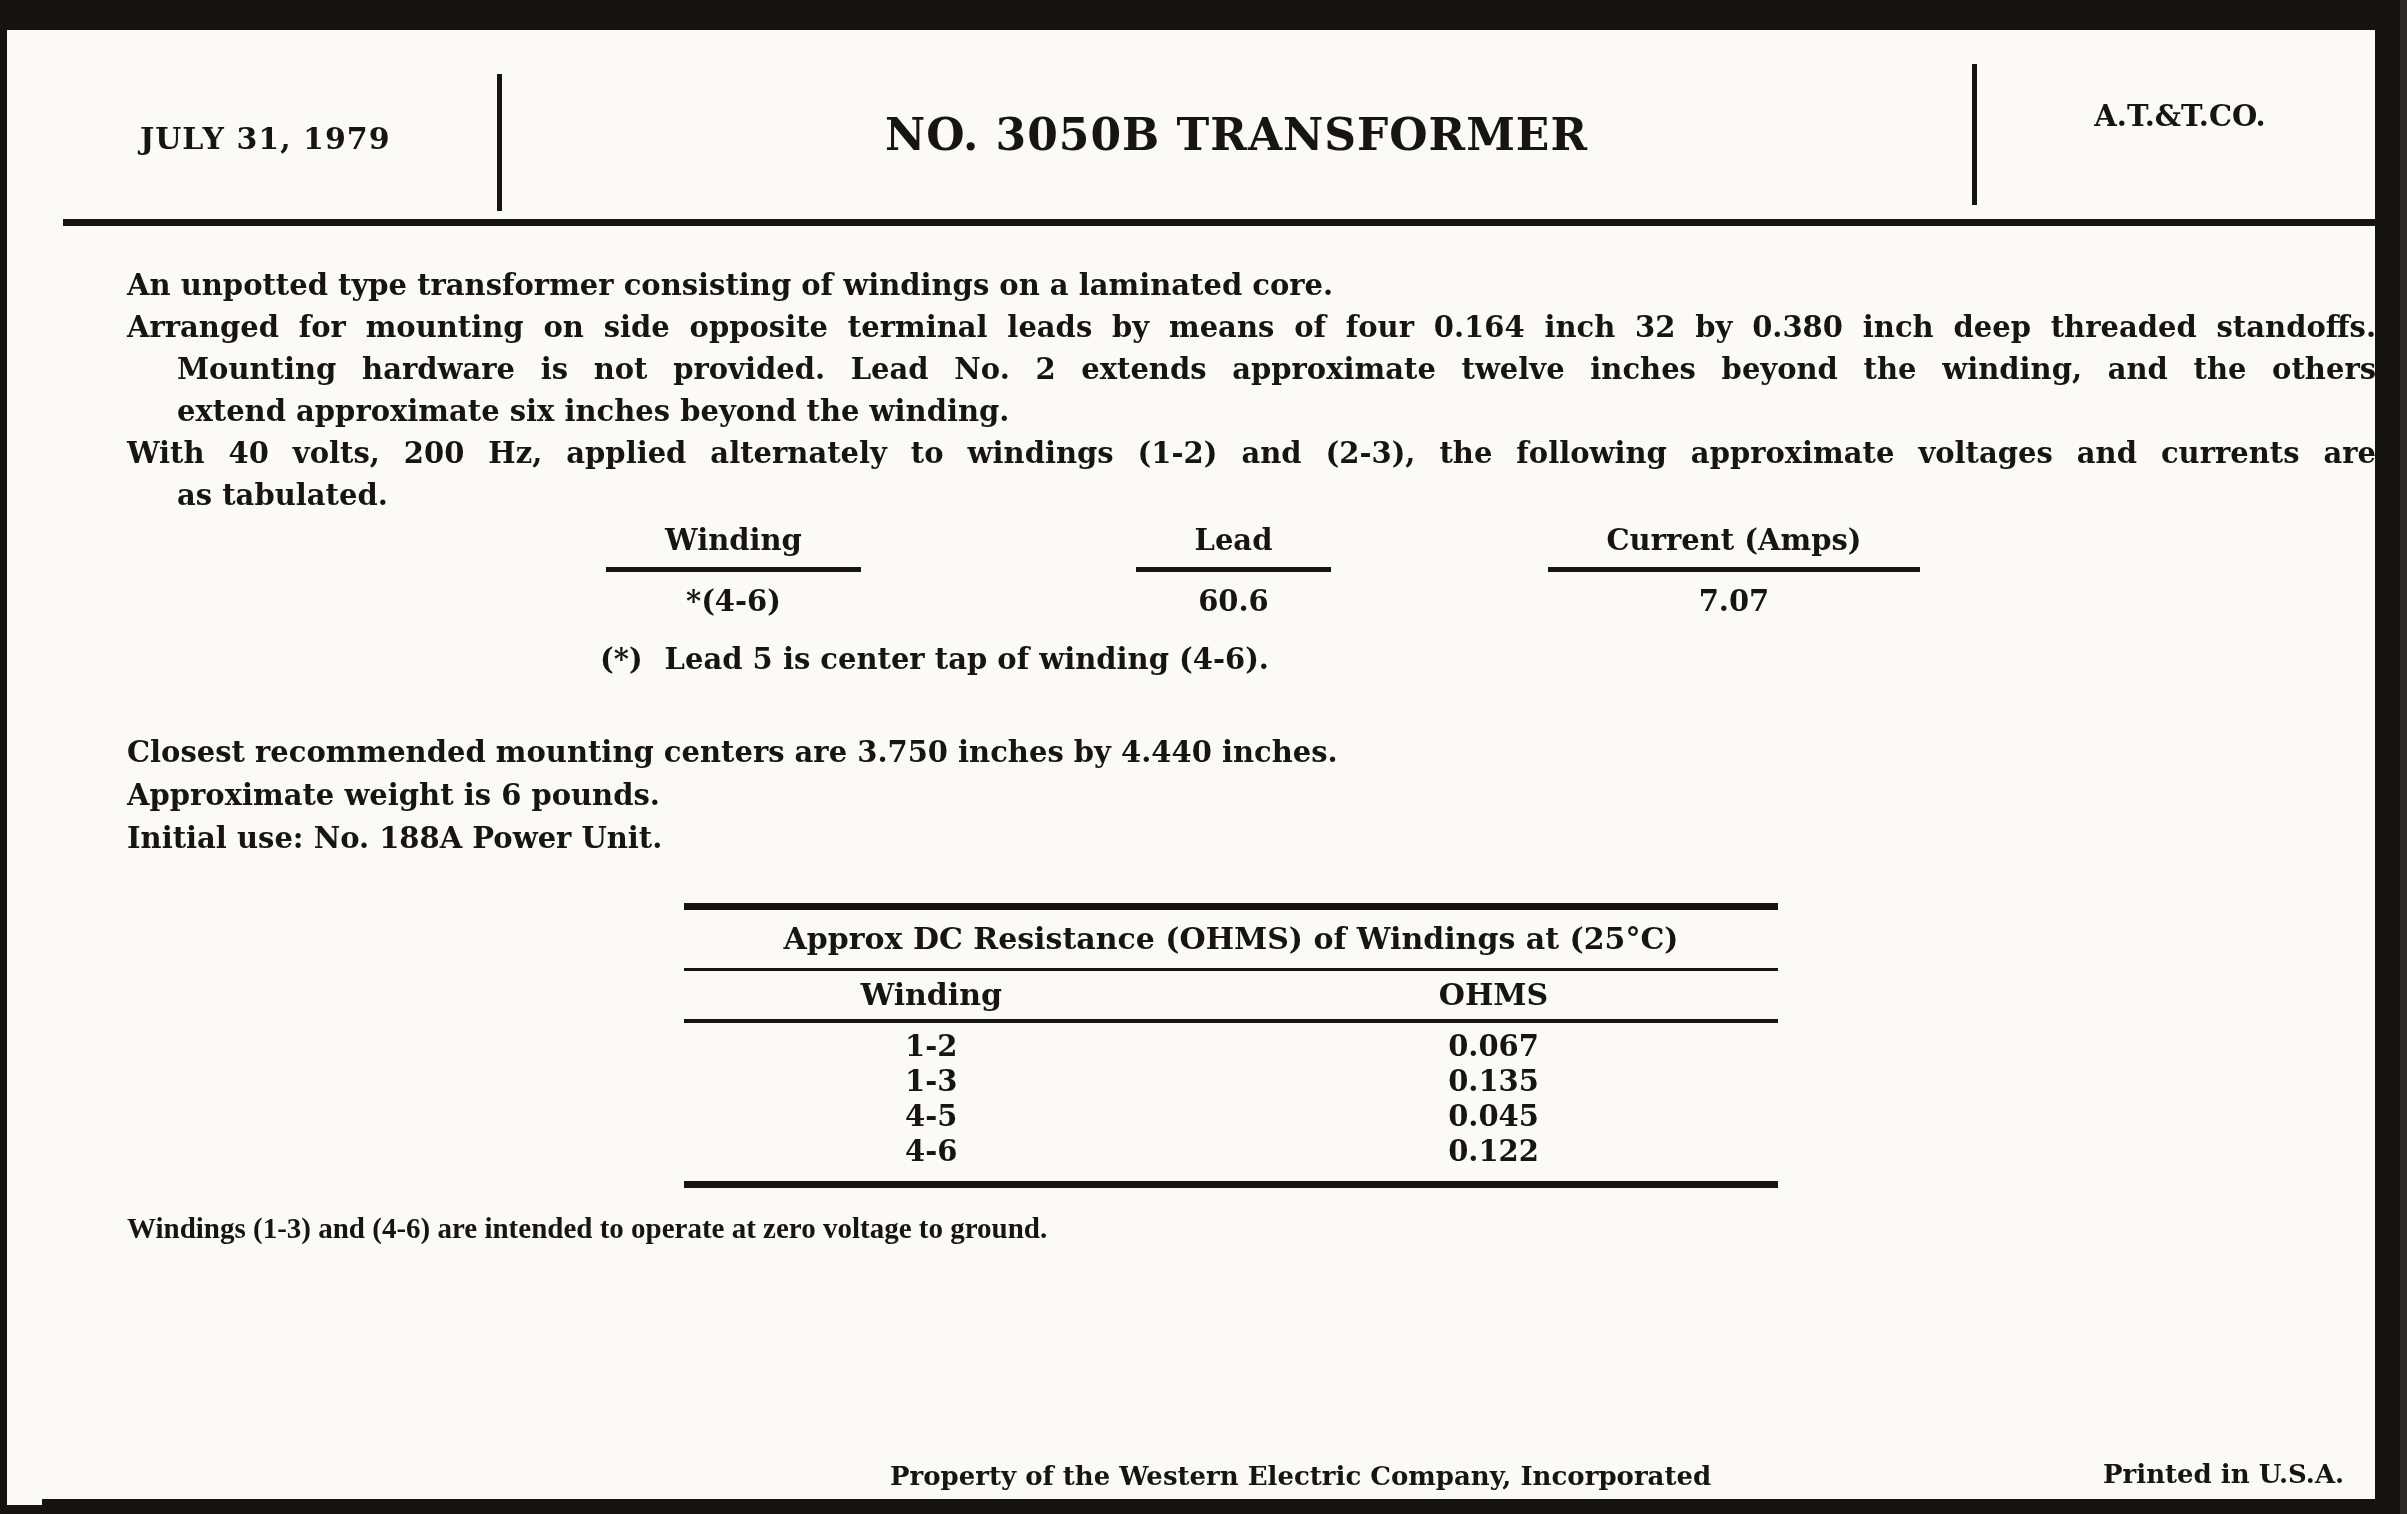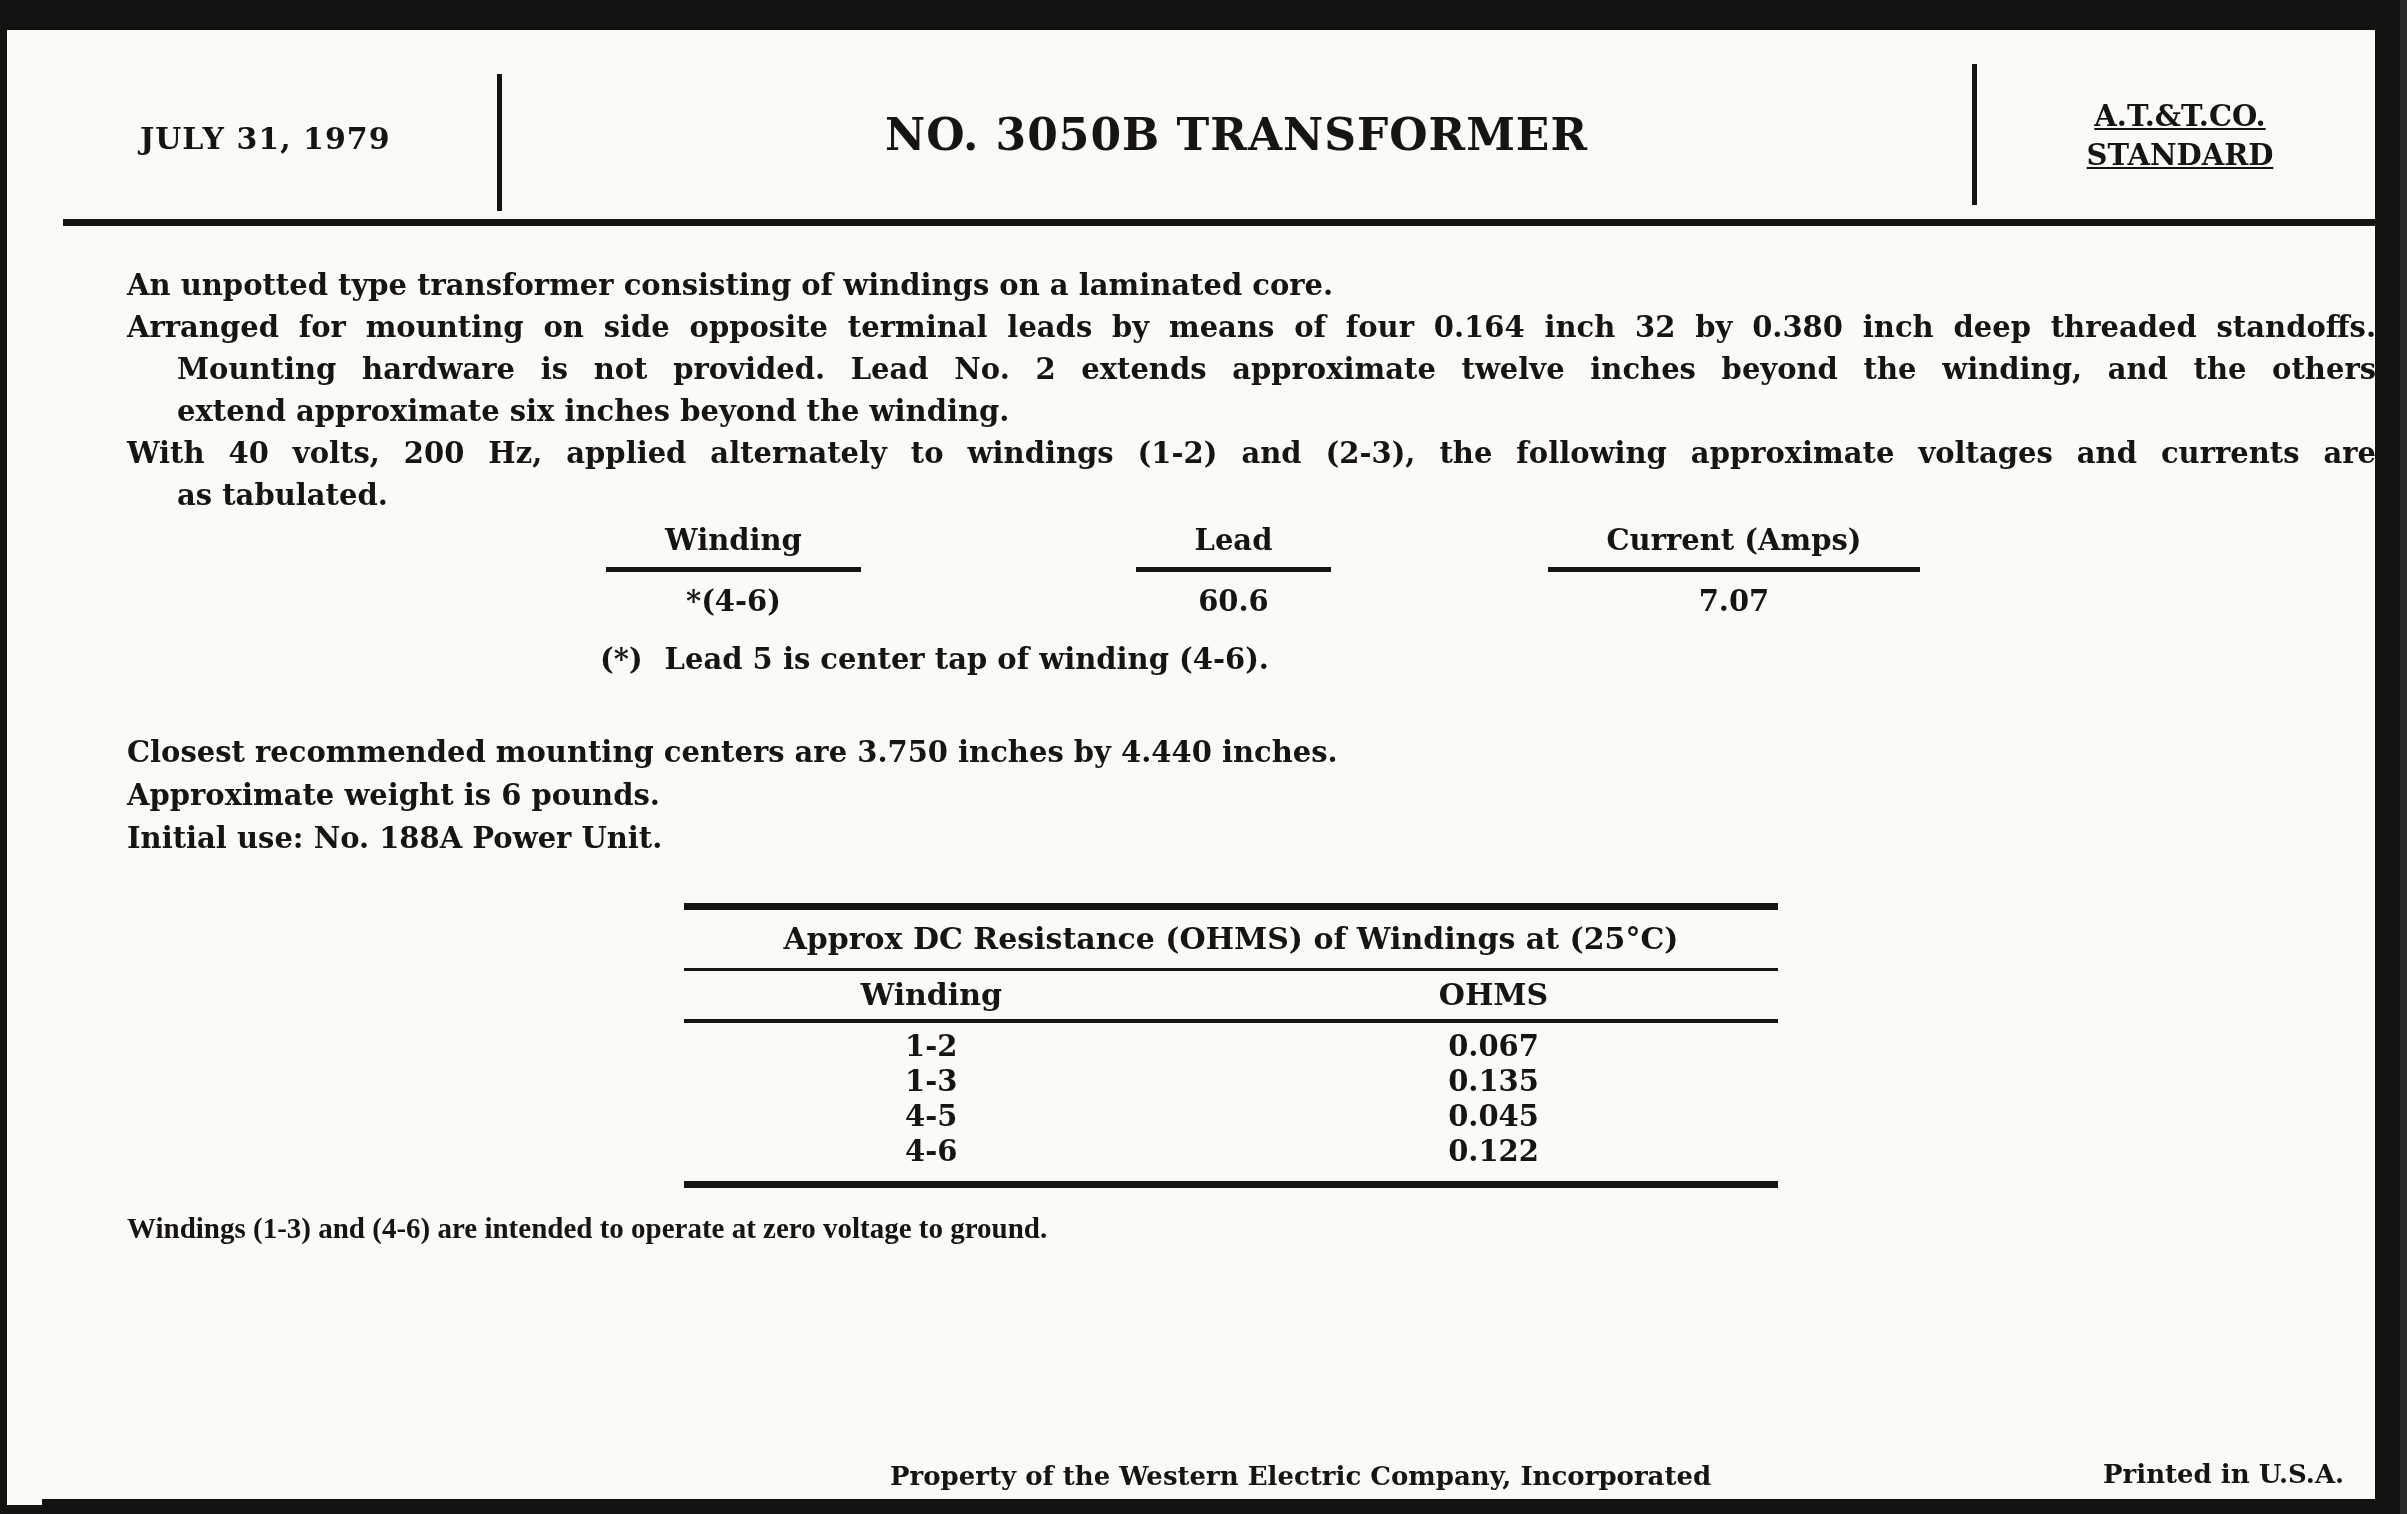--- a/index.html
+++ b/index.html
@@ -37,21 +37,21 @@
   #hdr-vline-right { left: 1966px; top: 36px; height: 141px; }
   .hdr-title {
     left: 495px; top: 81px; width: 1471px;
     text-align: center;
     font-size: 44px; font-weight: bold; letter-spacing: 1px;
     white-space: nowrap;
   }
   .hdr-standard {
     left: 1980px; top: 69px; width: 388px;
     text-align: center;
-    font-size: 29px; font-weight: bold; line-height: 39px; text-decoration: underline;
+    font-size: 29px; font-weight: bold; line-height: 39px;
   }
   .hdr-rule {
     left: 57px; top: 191px; width: 2332px; height: 7px;
     background: #171513;
   }
 
   
   .body-lines {
     left: 121px; top: 236px; width: 2249px;
     font-size: 29px; font-weight: bold; line-height: 42px;
@@ -121,21 +121,20 @@
 <body>
 
 <div class="page">
 
   <div class="abs hdr-date">JULY 31, 1979</div>
   <div class="abs hdr-vline" id="hdr-vline-left"></div>
   <div class="abs hdr-title">NO. 3050B TRANSFORMER</div>
   <div class="abs hdr-vline" id="hdr-vline-right"></div>
   <div class="abs hdr-standard">
     <div>A.T.&amp;T.CO.</div>
-    <div>STANDARD</div>
   </div>
   <div class="abs hdr-rule"></div>
 
   <div class="abs body-lines">
     <div class="bline">An unpotted type transformer consisting of windings on a laminated core.</div>
     <div class="bline just">Arranged for mounting on side opposite terminal leads by means of four 0.164 inch 32 by 0.380 inch deep threaded standoffs.</div>
     <div class="bline just ind">Mounting hardware is not provided. Lead No. 2 extends approximate twelve inches beyond the winding, and the others</div>
     <div class="bline ind">extend approximate six inches beyond the winding.</div>
     <div class="bline just">With 40 volts, 200 Hz, applied alternately to windings (1-2) and (2-3), the following approximate voltages and currents are</div>
     <div class="bline ind">as tabulated.</div>

